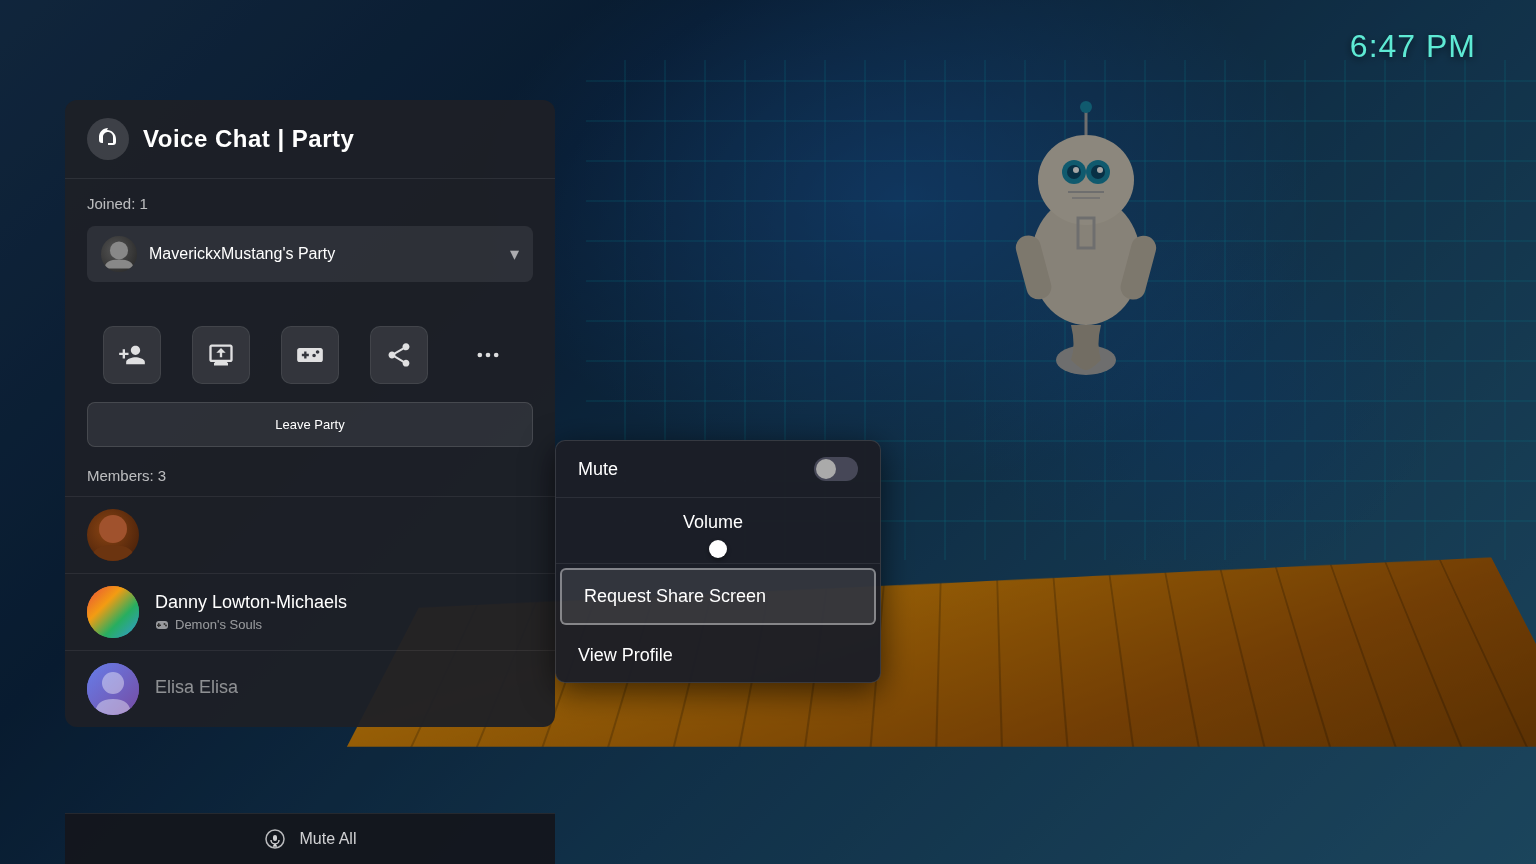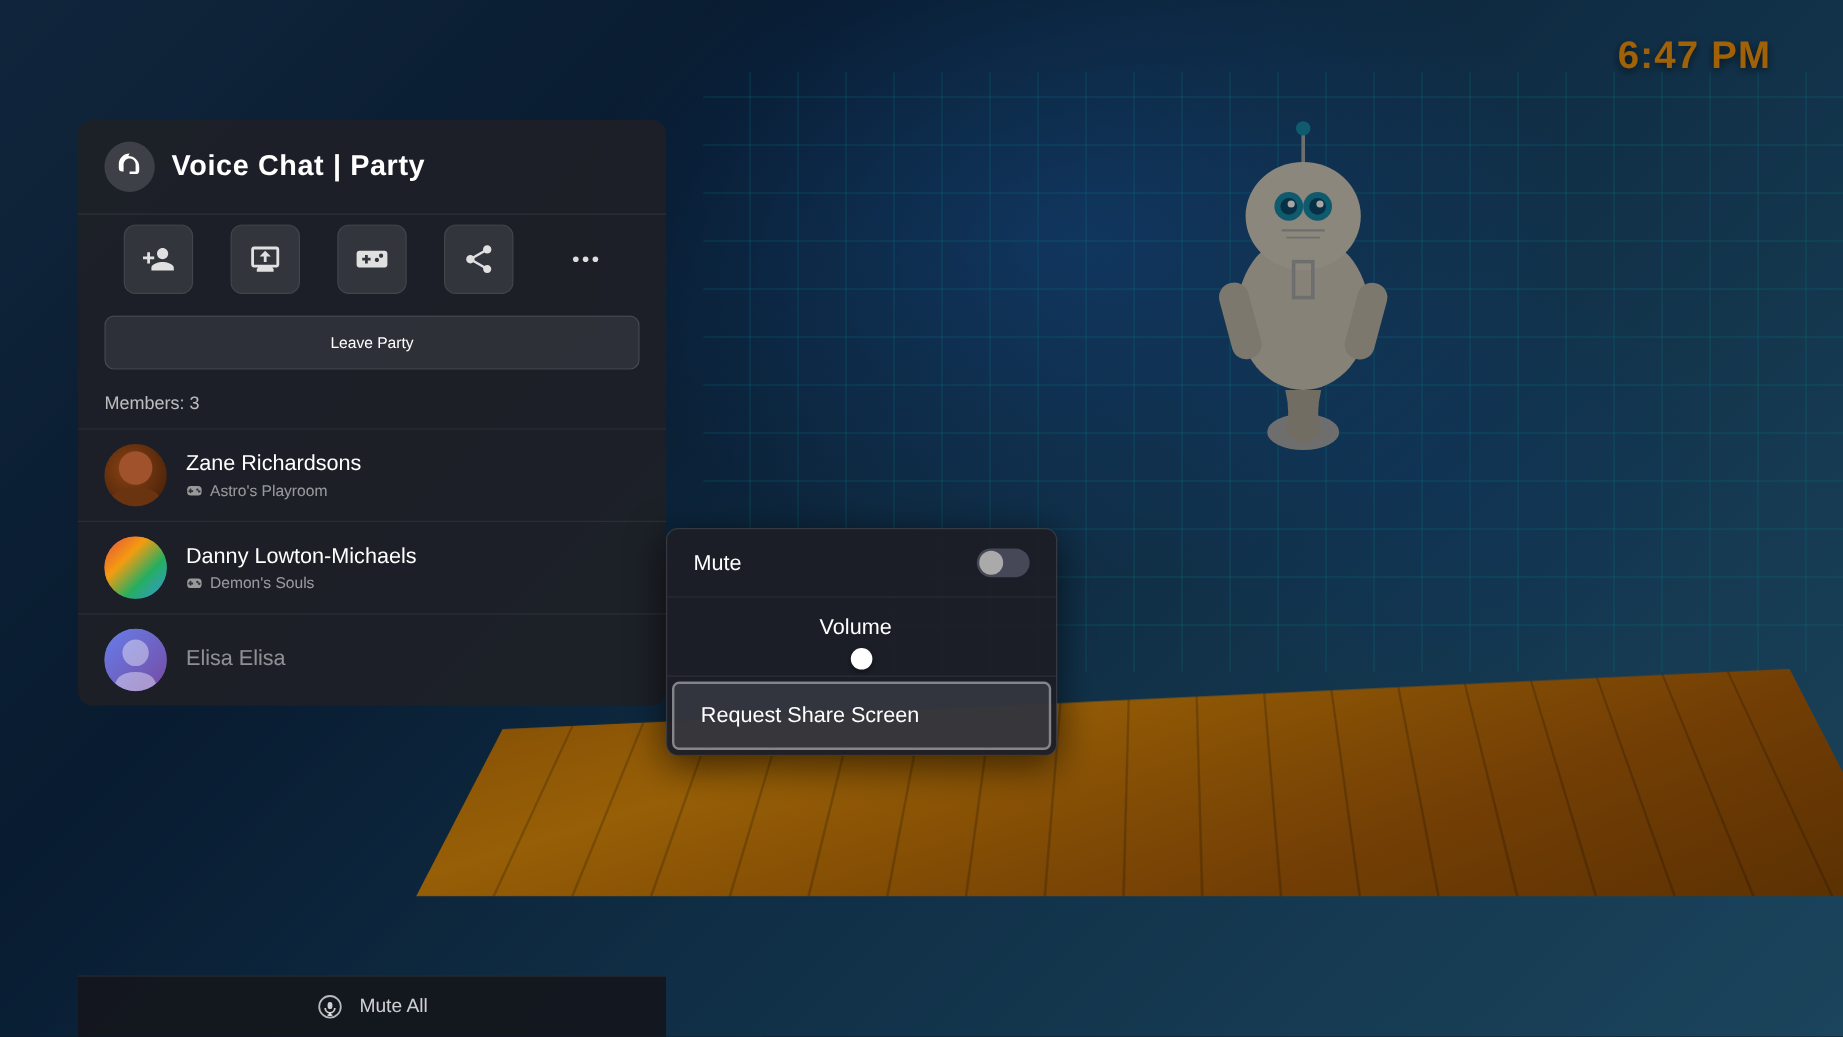--- a/index.html
+++ b/index.html
@@ -94,23 +94,23 @@
           rgba(0,0,0,0.2) 58px,
           rgba(0,0,0,0.2) 60px
         );
     }
 
     
     .time-display {
       position: absolute;
       top: 28px;
       right: 60px;
-      color: #a16207;
+      color: #5eead4;
       font-size: 32px;
-      font-weight: 700;
+      font-weight: 400;
       letter-spacing: 1px;
       text-shadow: 0 2px 8px rgba(0,0,0,0.6);
     }
 
     
     .side-panel {
       position: absolute;
       top: 100px;
       left: 65px;
       width: 490px;
@@ -489,20 +489,34 @@
 
   <div class="panel-header">
     <div class="panel-icon">
       <svg viewBox="0 0 24 24" xmlns="http://www.w3.org/2000/svg">
         <path d="M12 1C7.03 1 3 5.03 3 10v3a3 3 0 0 0 3 3h1V10c0-2.76 2.24-5 5-5s5 2.24 5 5v6h-5v2h5a3 3 0 0 0 3-3v-3c0-4.97-4.03-9-9-9z"></path>
       </svg>
     </div>
     <span class="panel-title">Voice Chat | Party</span>
   </div>
 
+  <div class="panel-content">
+    <div class="joined-label">Joined: 1</div>
+
+    <div class="party-selector">
+      <div class="party-avatar avatar-party">
+        <svg viewBox="0 0 40 40" width="36" height="36" xmlns="http://www.w3.org/2000/svg">
+          <circle cx="20" cy="16" r="10" fill="#888"></circle>
+          <path d="M4 36 Q4 26 20 26 Q36 26 36 36" fill="#888"></path>
+        </svg>
+      </div>
+      <span class="party-name">MaverickxMustang's Party</span>
+      <span class="chevron-icon">▾</span>
+    </div>
+  </div>
 
   <div class="action-buttons">
     <div class="action-btn">
       <svg viewBox="0 0 24 24" xmlns="http://www.w3.org/2000/svg">
         <path d="M15 12c2.21 0 4-1.79 4-4s-1.79-4-4-4-4 1.79-4 4 1.79 4 4 4zm-9-2V7H4v3H1v2h3v3h2v-3h3v-2H6zm9 4c-2.67 0-8 1.34-8 4v2h16v-2c0-2.66-5.33-4-8-4z"></path>
       </svg>
     </div>
     <div class="action-btn">
       <svg viewBox="0 0 24 24" xmlns="http://www.w3.org/2000/svg">
         <path d="M20 3H4c-1.1 0-2 .9-2 2v11c0 1.1.9 2 2 2h3l-1 1v2h12v-2l-1-1h3c1.1 0 2-.9 2-2V5c0-1.1-.9-2-2-2zm0 13H4V5h16v11z"></path>
@@ -531,33 +545,20 @@
   <div class="leave-party-btn">Leave Party</div>
 
   <div class="members-label">Members: 3</div>
 
   <div class="member-item">
     <div class="member-avatar avatar-zane">
       <svg viewBox="0 0 52 52" width="52" height="52" xmlns="http://www.w3.org/2000/svg">
         <circle cx="26" cy="20" r="14" fill="#a0522d"></circle>
         <path d="M4 52 Q4 36 26 36 Q48 36 48 52" fill="#6b3410"></path>
       </svg>
-    </div>
-    <div class="member-info">
-      <div class="member-name">Zane Richardsons</div>
-      <div class="member-game">
-        <svg class="game-icon" viewBox="0 0 14 14" xmlns="http://www.w3.org/2000/svg">
-          <rect x="1" y="3" width="12" height="8" rx="3" fill="rgba(255,255,255,0.55)"></rect>
-          <rect x="3" y="5" width="1.5" height="4" rx="0.5" fill="#333"></rect>
-          <rect x="2" y="6.5" width="4" height="1.5" rx="0.5" fill="#333"></rect>
-          <circle cx="9.5" cy="6" r="1" fill="#333"></circle>
-          <circle cx="11" cy="7.5" r="1" fill="#333"></circle>
-        </svg>
-        <span>Astro's Playroom</span>
-      </div>
     </div>
   </div>
 
   <div class="member-item">
     <div class="member-avatar avatar-danny">
       <svg viewBox="0 0 52 52" width="52" height="52" xmlns="http://www.w3.org/2000/svg">
         <defs>
           <linearGradient id="dg" x1="0" y1="0" x2="1" y2="1">
             <stop offset="0%" stop-color="#e74c3c"></stop>
             <stop offset="35%" stop-color="#f39c12"></stop>
@@ -628,13 +629,16 @@
     <div class="volume-track">
       <div class="volume-fill"></div>
       <div class="volume-thumb"></div>
     </div>
   </div>
 
   <div class="context-menu-item highlighted">
     <span>Request Share Screen</span>
   </div>
 
+  <div class="context-menu-item">
+    <span>View Profile</span>
+  </div>
 </div>
 
 </body></html>

